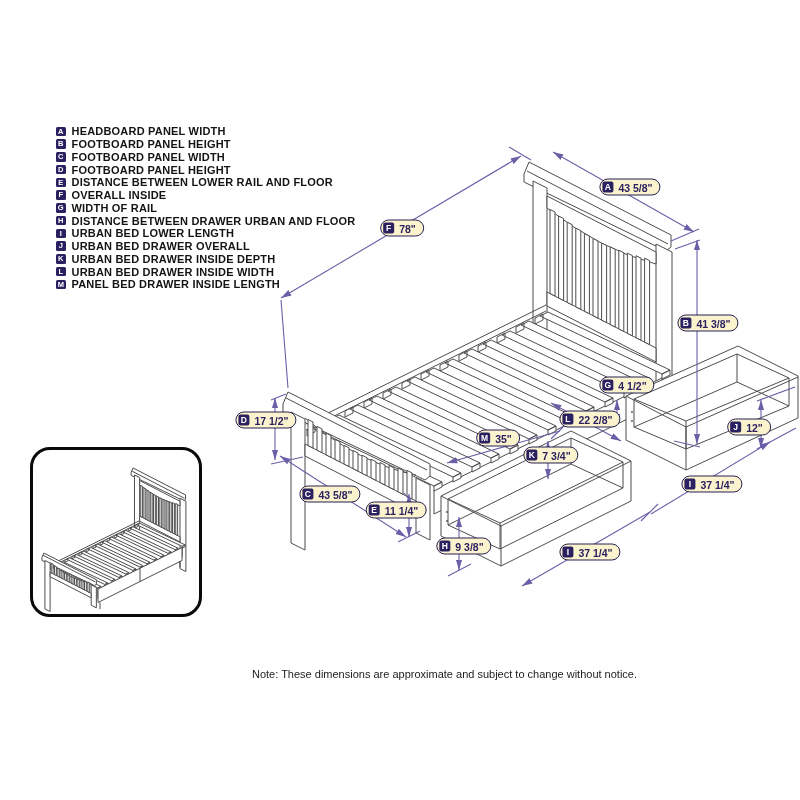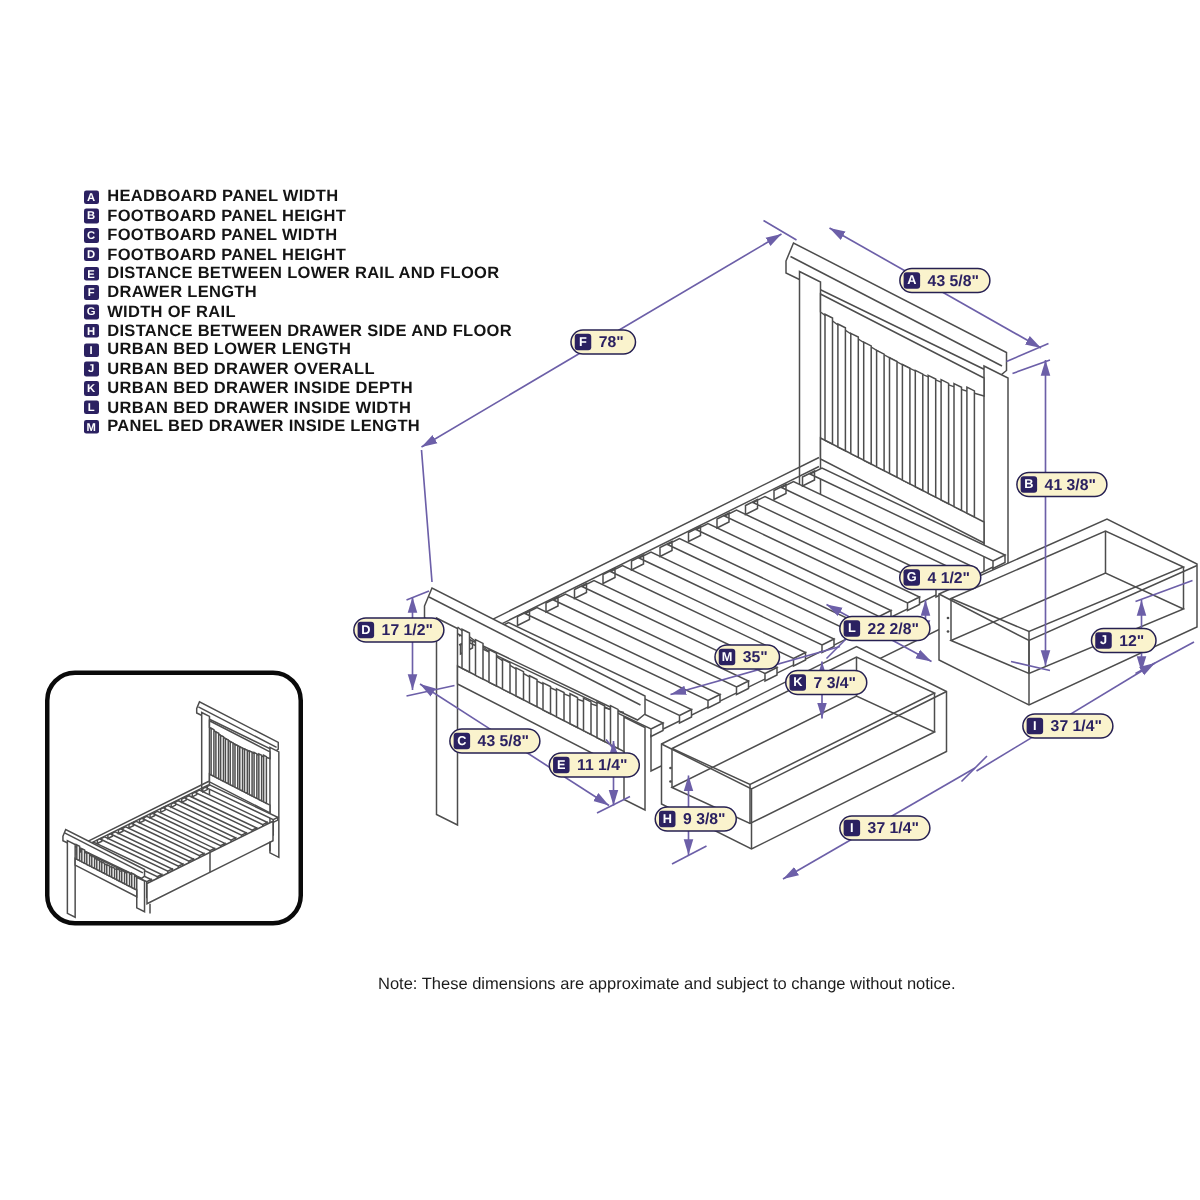--- a/index.html
+++ b/index.html
@@ -23,21 +23,21 @@
   .pill .badge{display:inline-block;width:11px;height:11px;background:#2B2161;color:#fff;
         font-size:8.5px;font-weight:bold;text-align:center;line-height:11.5px;
         border-radius:2px;}
   .pill .val{margin-left:5px;font-size:10.5px;font-weight:bold;color:#2B2161;}
 
   
   #thumb{position:absolute;left:30px;top:447px;width:166px;height:164px;background:#fff;
          border:3px solid #0a0a0a;border-radius:20px;}
 
   
-  #note{position:absolute;left:252px;top:650px;font-size:11px;color:#1c1c1c;}
+  #note{position:absolute;left:252px;top:668px;font-size:11px;color:#1c1c1c;}
 </style>
 </head>
 <body>
 
 <div id="page">
 
   <svg id="art" width="800" height="800" viewBox="0 0 800 800">
     <defs>
       <marker id="arr" viewBox="0 0 10 7" refX="9.5" refY="3.5" markerWidth="10" markerHeight="7" orient="auto-start-reverse">
         <path d="M9.5,3.5 L0,0.6 L0,6.4 Z" fill="#6C5FA8"></path>
@@ -187,29 +187,29 @@
     <div class="leg-row">
         <span class="leg-badge">D</span>
         <span class="leg-label">FOOTBOARD PANEL HEIGHT</span>
       </div>
     <div class="leg-row">
         <span class="leg-badge">E</span>
         <span class="leg-label">DISTANCE BETWEEN LOWER RAIL AND FLOOR</span>
       </div>
     <div class="leg-row">
         <span class="leg-badge">F</span>
-        <span class="leg-label">DRAWER LENGTH</span>
+        <span class="leg-label">OVERALL INSIDE</span>
       </div>
     <div class="leg-row">
         <span class="leg-badge">G</span>
         <span class="leg-label">WIDTH OF RAIL</span>
       </div>
     <div class="leg-row">
         <span class="leg-badge">H</span>
-        <span class="leg-label">DISTANCE BETWEEN DRAWER SIDE AND FLOOR</span>
+        <span class="leg-label">DISTANCE BETWEEN DRAWER URBAN AND FLOOR</span>
       </div>
     <div class="leg-row">
         <span class="leg-badge">I</span>
         <span class="leg-label">URBAN BED LOWER LENGTH</span>
       </div>
     <div class="leg-row">
         <span class="leg-badge">J</span>
         <span class="leg-label">URBAN BED DRAWER OVERALL</span>
       </div>
     <div class="leg-row">

